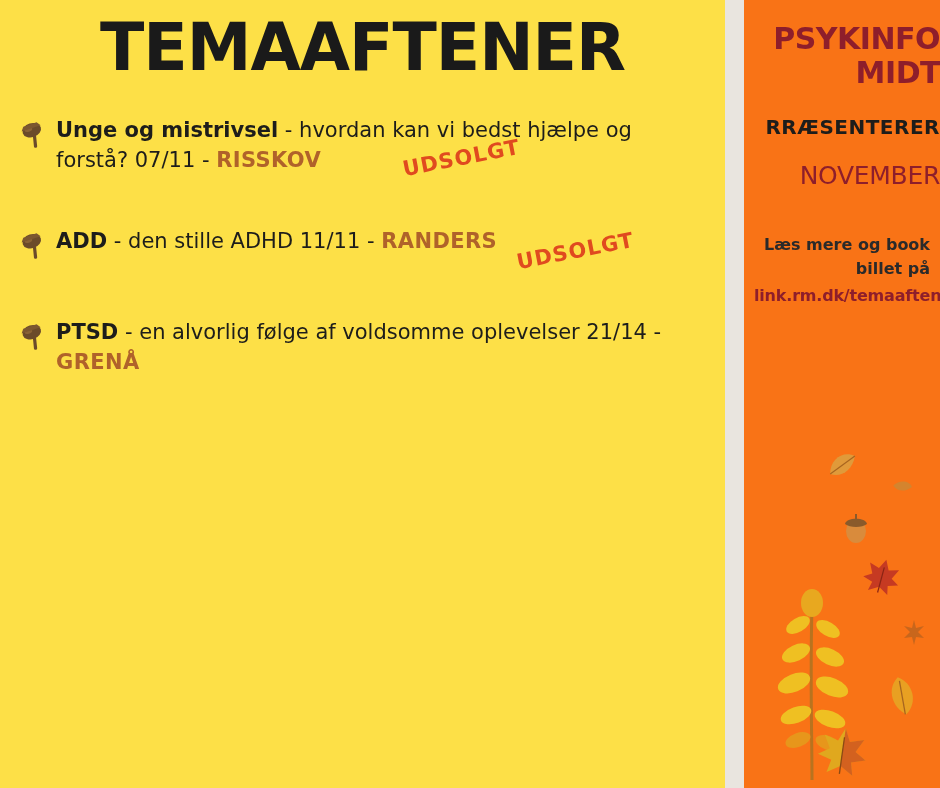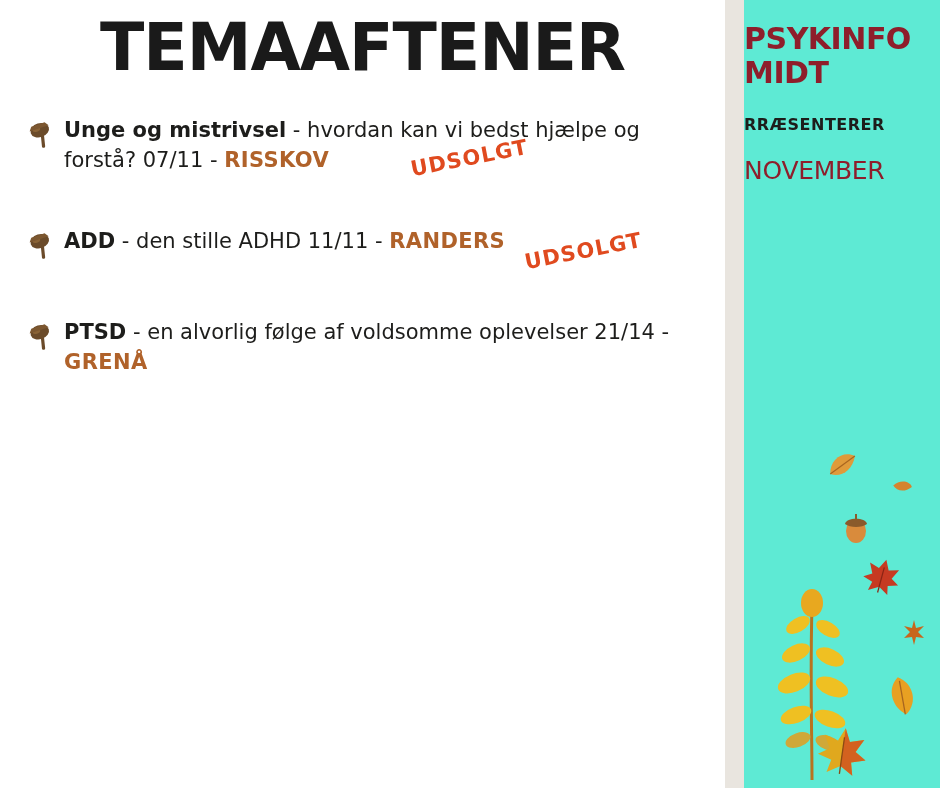--- a/index.html
+++ b/index.html
@@ -18,37 +18,37 @@
     width: 940px;
     height: 788px;
     display: flex;
     background: #e9e5df;
   }
   
   .left {
     position: relative;
     width: 740px;
     height: 788px;
-    background: #ffffff;
+    background: #fde047;
     box-sizing: border-box;
   }
   .title {
     font-family: "DejaVu Sans", sans-serif;
     font-weight: 700;
     font-size: 65px;
     letter-spacing: -1px;
     color: #1a1a1a;
     text-align: center;
     margin: 0;
     padding-top: 14px;
     line-height: 1.05;
   }
   .events {
     margin-top: 34px;
-    padding-left: 24px;
+    padding-left: 16px;
   }
   .event {
     position: relative;
     display: flex;
     align-items: flex-start;
     margin-bottom: 51px;
     min-height: 40px;
   }
   .pin {
     flex: 0 0 auto;
@@ -82,40 +82,40 @@
     white-space: nowrap;
   }
   .so-1 { left: 346px; top: 28px; }
   .so-2 { left: 460px; top: 10px; }
 
   
   .right {
     position: relative;
     width: 200px;
     height: 788px;
-    background: #5eead4;
-    text-align: left;
+    background: #f97316;
+    text-align: right;
     box-sizing: border-box;
     overflow: hidden;
     margin-left: 19px;
   }
   .brand {
     font-family: "DejaVu Sans", sans-serif;
     font-weight: 700;
     font-size: 30px;
     color: #8e1e2b;
     line-height: 1.12;
     margin: 0;
     padding-top: 22px;
     letter-spacing: -0.5px;
   }
   .presents {
     font-family: "DejaVu Sans", sans-serif;
     font-weight: 700;
-    font-size: 16px;
+    font-size: 20px;
     color: #1d1d1b;
     letter-spacing: 0.5px;
     margin: 26px 0 0 0;
   }
   .month {
     font-family: "DejaVu Sans", sans-serif;
     font-weight: 400;
     font-size: 25px;
     color: #8e1e2b;
     line-height: 1.18;
@@ -215,20 +215,24 @@
   </div>
 
   <div class="right">
     <div class="brand">
       <div>PSYKINFO</div>
       <div>MIDT</div>
     </div>
     <div class="presents">RRÆSENTERER</div>
     <div class="month">
       <div>NOVEMBER</div>
+    </div>
+    <div class="book-info">
+      <span>Læs mere og book billet på</span>
+      <a class="book-link" href="#">link.rm.dk/temaaften</a>
     </div>
 
     <div class="leaves">
       <svg width="200" height="348" viewBox="0 0 200 348">
 
         <g transform="translate(82,25) rotate(-25)">
           <path d="M0 10 C6 -4 22 -6 30 4 C22 16 8 18 0 10 Z" fill="#e09a3a"></path>
           <path d="M0 10 L30 4" stroke="#a8651f" stroke-width="1.2" fill="none"></path>
         </g>
         <g transform="translate(152,38) rotate(20)">

